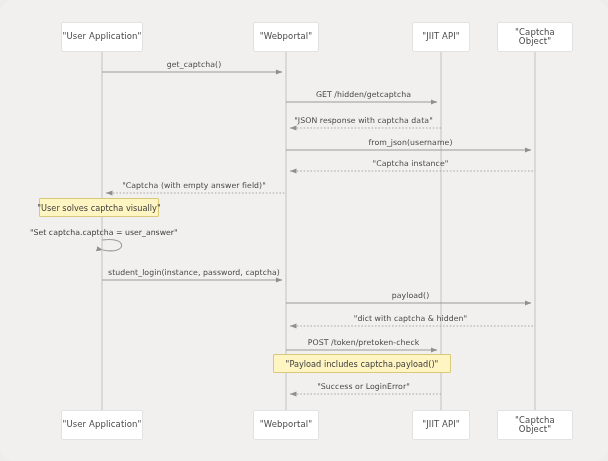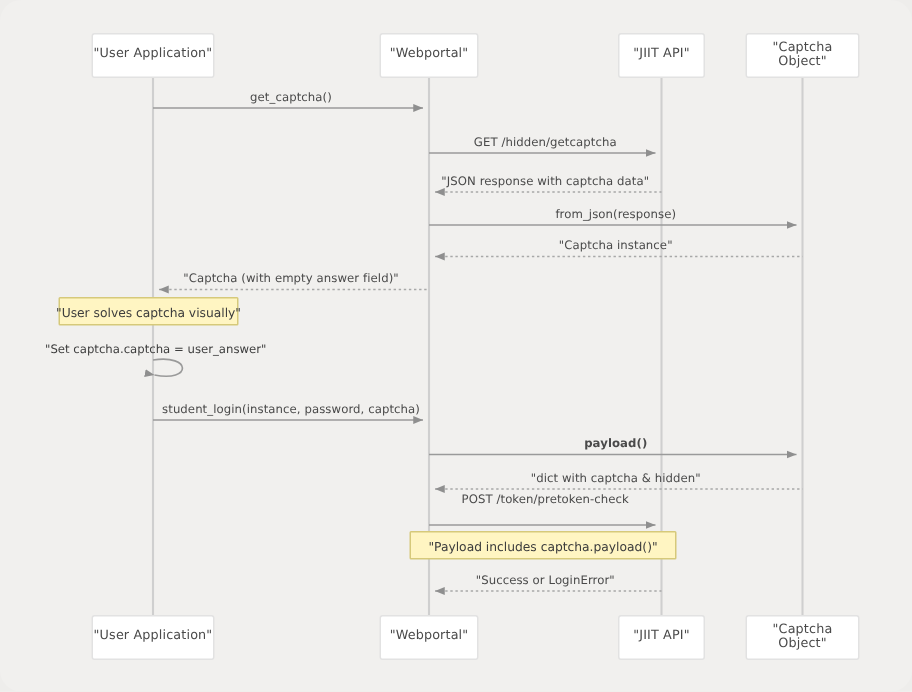--- a/index.html
+++ b/index.html
@@ -107,27 +107,27 @@
   <div id="actors-bottom">
       <div class="actor-box" style="left: 61px; top: 410px; width: 82px; height: 30px;">"User Application"</div>
       <div class="actor-box" style="left: 253px; top: 410px; width: 66px; height: 30px;">"Webportal"</div>
       <div class="actor-box" style="left: 412px; top: 410px; width: 58px; height: 30px;">"JIIT API"</div>
       <div class="actor-box" style="left: 497px; top: 410px; width: 76px; height: 30px;">"Captcha Object"</div>
     </div>
   <div id="msg-labels">
       <div class="msg-label" style="left: 102px; width: 184px; top: 60px; text-align: center;">get_captcha()</div>
       <div class="msg-label" style="left: 286px; width: 155px; top: 90px;">GET /hidden/getcaptcha</div>
       <div class="msg-label" style="left: 286px; width: 155px; top: 116px;">"JSON response with captcha data"</div>
-      <div class="msg-label" style="left: 286px; width: 249px; top: 138px;">from_json(response)</div>
+      <div class="msg-label" style="left: 286px; width: 249px; top: 138px;">from_json(username)</div>
       <div class="msg-label" style="left: 286px; width: 249px; top: 159px;">"Captcha instance"</div>
       <div class="msg-label" style="left: 102px; width: 184px; top: 181px;">"Captcha (with empty answer field)"</div>
       <div class="msg-label" style="left: 102px; width: 184px; top: 268px;">student_login(instance, password, captcha)</div>
-      <div class="msg-label" style="left: 286px; width: 249px; top: 291px; font-weight: bold;">payload()</div>
+      <div class="msg-label" style="left: 286px; width: 249px; top: 291px;">payload()</div>
       <div class="msg-label" style="left: 286px; width: 249px; top: 314px;">"dict with captcha &amp; hidden"</div>
-      <div class="msg-label" style="left: 286px; width: 155px; top: 328px;">POST /token/pretoken-check</div>
+      <div class="msg-label" style="left: 286px; width: 155px; top: 338px;">POST /token/pretoken-check</div>
       <div class="msg-label" style="left: 286px; width: 155px; top: 382px;">"Success or LoginError"</div>
     </div>
   <div id="notes-layer">
       <div class="note-box" style="left: 39px; top: 198px; width: 120px; height: 19px;">"User solves captcha visually"</div>
       <div class="note-box" style="left: 273px; top: 354px; width: 178px; height: 19px;">"Payload includes captcha.payload()"</div>
     </div>
 
   <div class="plain-label" id="self-label" style="left: 30px; top: 228px;">"Set captcha.captcha = user_answer"</div>
 
 </div>

